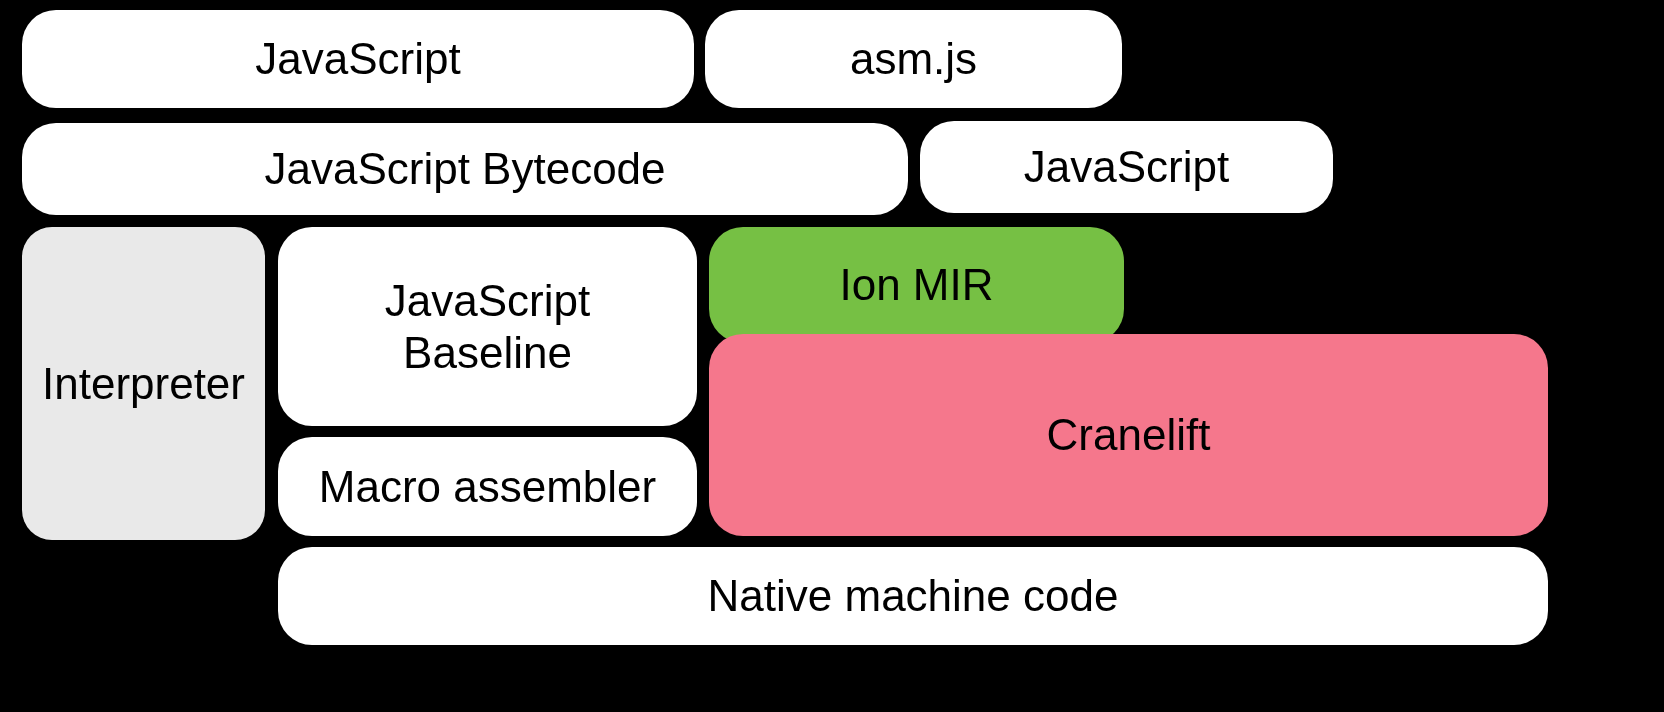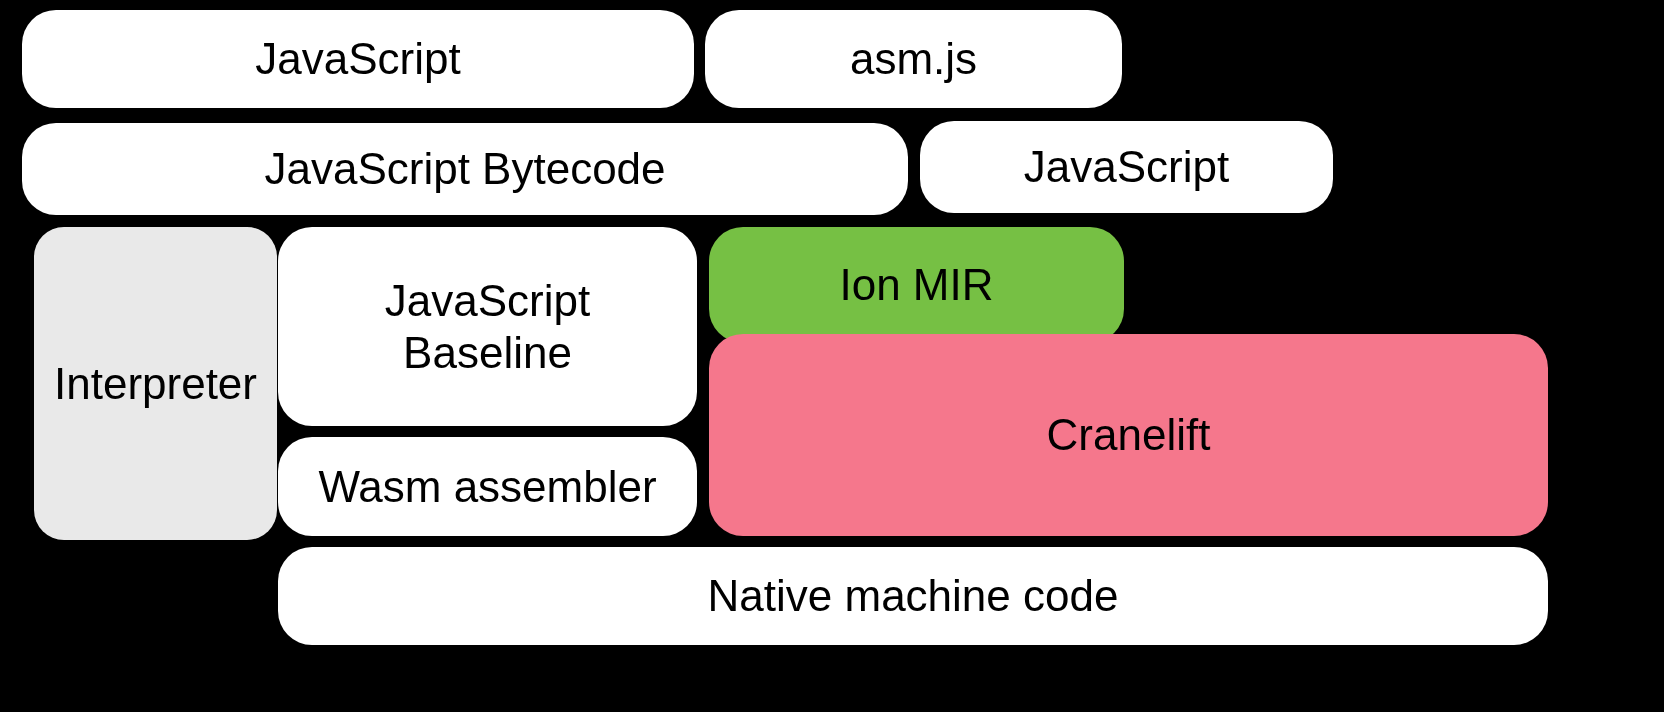--- a/index.html
+++ b/index.html
@@ -40,21 +40,21 @@
   
   #n-javascript      { left: 22px;   top: 10px;  width: 672px; height: 98px; }
   #n-asmjs           { left: 705px;  top: 10px;  width: 417px; height: 98px; }
   #n-wasm            { left: 1132px; top: 10px;  width: 513px; height: 98px; }
 
   
   #n-js-bytecode     { left: 22px;   top: 123px; width: 886px; height: 92px; }
   #n-baldrmonkey     { left: 920px;  top: 121px; width: 413px; height: 92px; }
 
   
-  #n-interpreter     { left: 22px;   top: 227px; width: 243px; height: 313px; border-radius: 30px; margin-left: 12px; }
+  #n-interpreter     { left: 22px;   top: 227px; width: 243px; height: 313px; border-radius: 30px; }
   #n-js-baseline     { left: 278px;  top: 227px; width: 419px; height: 199px; }
   #n-macro-assembler { left: 278px;  top: 437px; width: 419px; height: 99px;  }
   #n-ion-mir         { left: 709px;  top: 227px; width: 415px; height: 116px;  }
   #n-cranelift       { left: 709px;  top: 334px; width: 839px; height: 202px; }
 
   
   #n-native-code     { left: 278px;  top: 547px; width: 1270px; height: 98px; }
 </style>
 </head>
 <body>
@@ -68,21 +68,21 @@
 
   <div class="node" id="n-js-bytecode">JavaScript Bytecode</div>
 
   <div class="node" id="n-baldrmonkey">JavaScript</div>
 
   <div class="node gray" id="n-interpreter">Interpreter</div>
 
   <div class="node" id="n-js-baseline">JavaScript
 Baseline</div>
 
-  <div class="node" id="n-macro-assembler">Wasm assembler</div>
+  <div class="node" id="n-macro-assembler">Macro assembler</div>
 
   <div class="node green" id="n-ion-mir">Ion MIR</div>
 
   <div class="node pink" id="n-cranelift">Cranelift</div>
 
   <div class="node" id="n-native-code">Native machine code</div>
 
 </div>
 
 </body></html>

